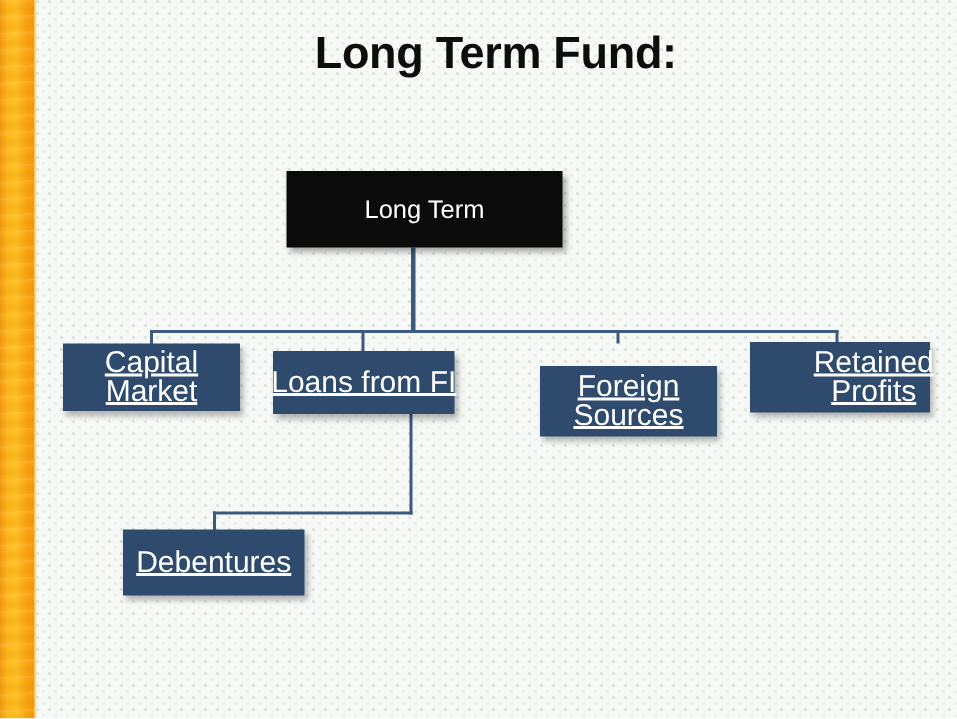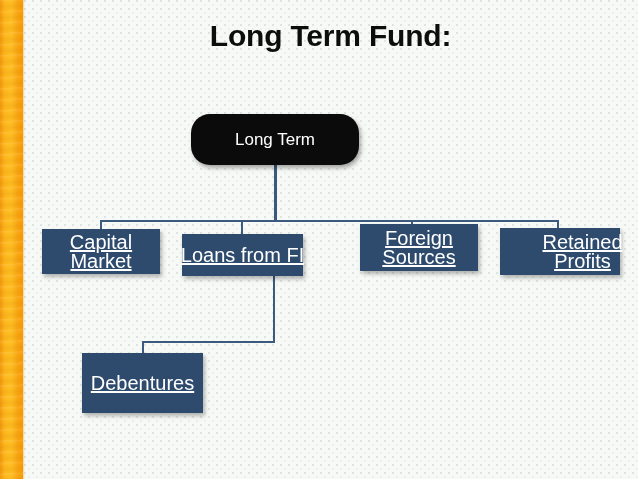--- a/index.html
+++ b/index.html
@@ -109,38 +109,38 @@
 
   <div class="conn" style="left:100px; top:220px; width:2px; height:10px;"></div>
   <div class="conn" style="left:241px; top:220px; width:2px; height:14px;"></div>
   <div class="conn" style="left:411px; top:220px; width:2px; height:9px;"></div>
   <div class="conn" style="left:557px; top:220px; width:2px; height:9px;"></div>
 
   <div class="conn" style="left:273px; top:275px; width:2px; height:68px;"></div>
   <div class="conn" style="left:142px; top:341px; width:133px; height:2px;"></div>
   <div class="conn" style="left:142px; top:341px; width:2px; height:13px;"></div>
 
-  <div class="node node-root" style="left:191px; top:114px; width:168px; height:51px;border-radius:19px;">
+  <div class="node node-root" style="left:191px; top:114px; width:184px; height:51px;">
     <span>Long Term</span>
   </div>
 
   <div class="node node-lvl2" style="left:42px; top:229px; width:118px; height:45px;">
     <span>Capital Market</span>
   </div>
 
   <div class="node node-lvl2 node-overflow" style="left:182px; top:234px; width:121px; height:42px;">
     <span>Loans from FI</span>
   </div>
 
-  <div class="node node-lvl2" style="left:360px; top:224px; width:118px; height:47px;">
+  <div class="node node-lvl2" style="left:360px; top:244px; width:118px; height:47px;">
     <span>Foreign Sources</span>
   </div>
 
   <div class="node node-lvl2" style="left:500px; top:228px; width:120px; height:47px;padding-left:45px;">
     <span>Retained Profits</span>
   </div>
 
-  <div class="node node-lvl3 node-overflow" style="left:82px; top:353px; width:121px; height:60px;text-align:right;">
+  <div class="node node-lvl3 node-overflow" style="left:82px; top:353px; width:121px; height:44px;text-align:right;">
     <span>Debentures</span>
   </div>
 
 
 </div>
 
 </body></html>

